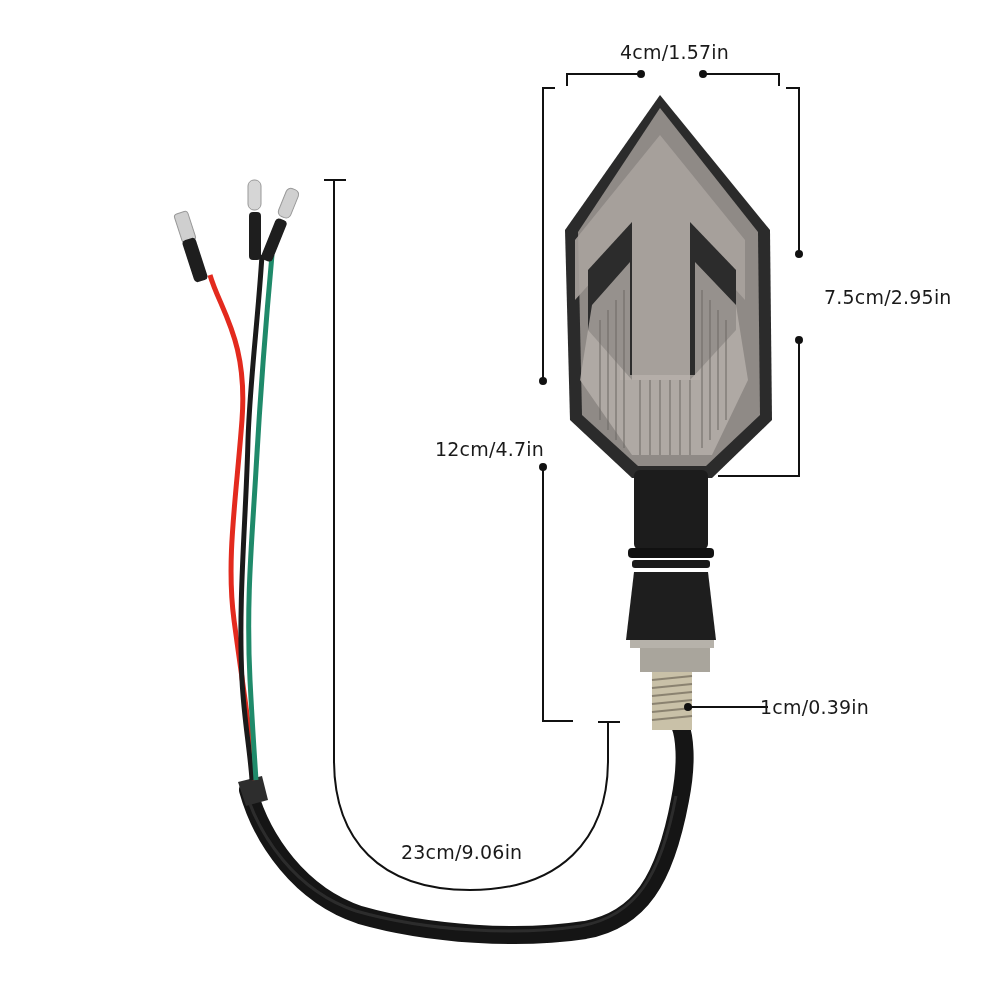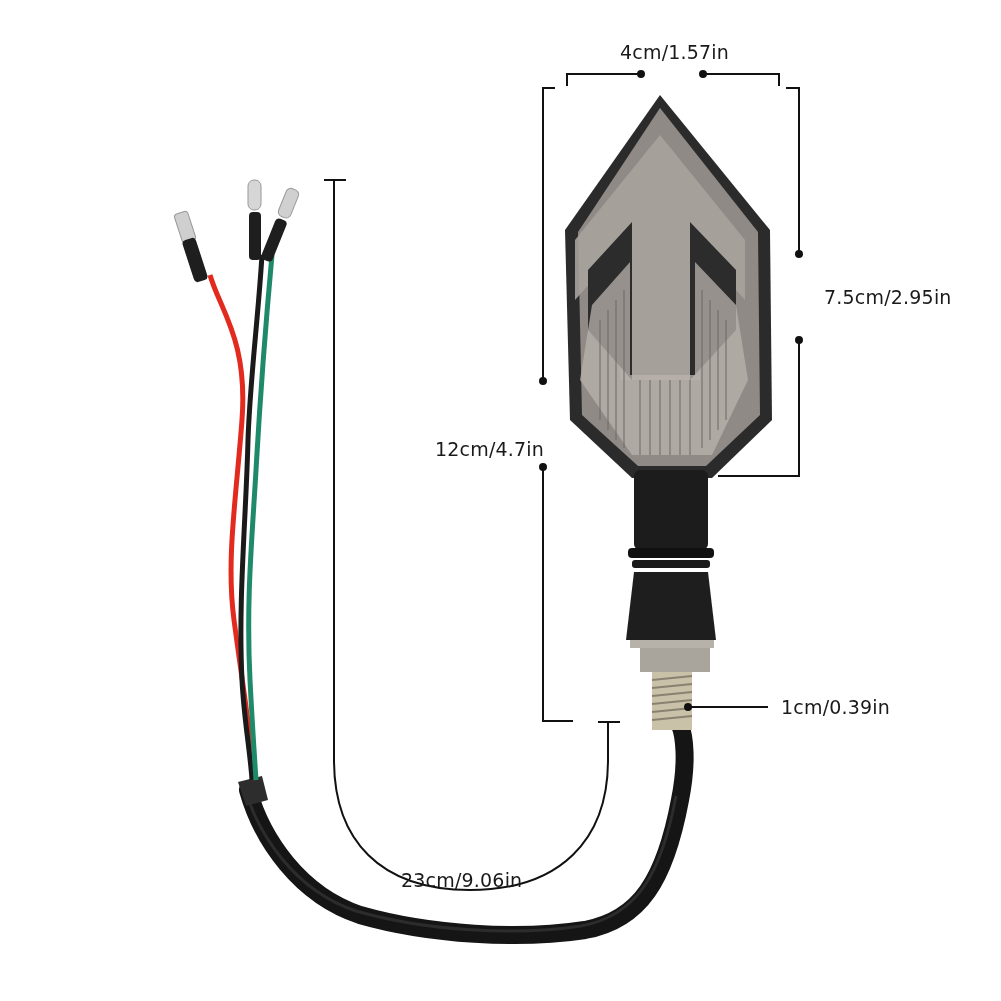--- a/index.html
+++ b/index.html
@@ -111,15 +111,15 @@
 
       <line x1="324" y1="180" x2="346" y2="180"></line>
       <path d="M334,180 L334,760 C334,840 380,890 470,890 C560,890 608,840 608,760 L608,722"></path>
       <line x1="598" y1="722" x2="620" y2="722"></line>
     </g>
   </svg>
 
   <div class="dim-label" style="left:620px; top:43px;">4cm/1.57in</div>
   <div class="dim-label" style="left:777px; top:288px;margin-left:47px;">7.5cm/2.95in</div>
   <div class="dim-label" style="left:435px; top:440px;">12cm/4.7in</div>
-  <div class="dim-label" style="left:781px; top:698px;">1cm/0.39in</div>
-  <div class="dim-label" style="left:401px; top:843px;margin-top:28px;">23cm/9.06in</div>
+  <div class="dim-label" style="left:760px; top:698px;">1cm/0.39in</div>
+  <div class="dim-label" style="left:401px; top:843px;">23cm/9.06in</div>
 </div>
 
 </body></html>

